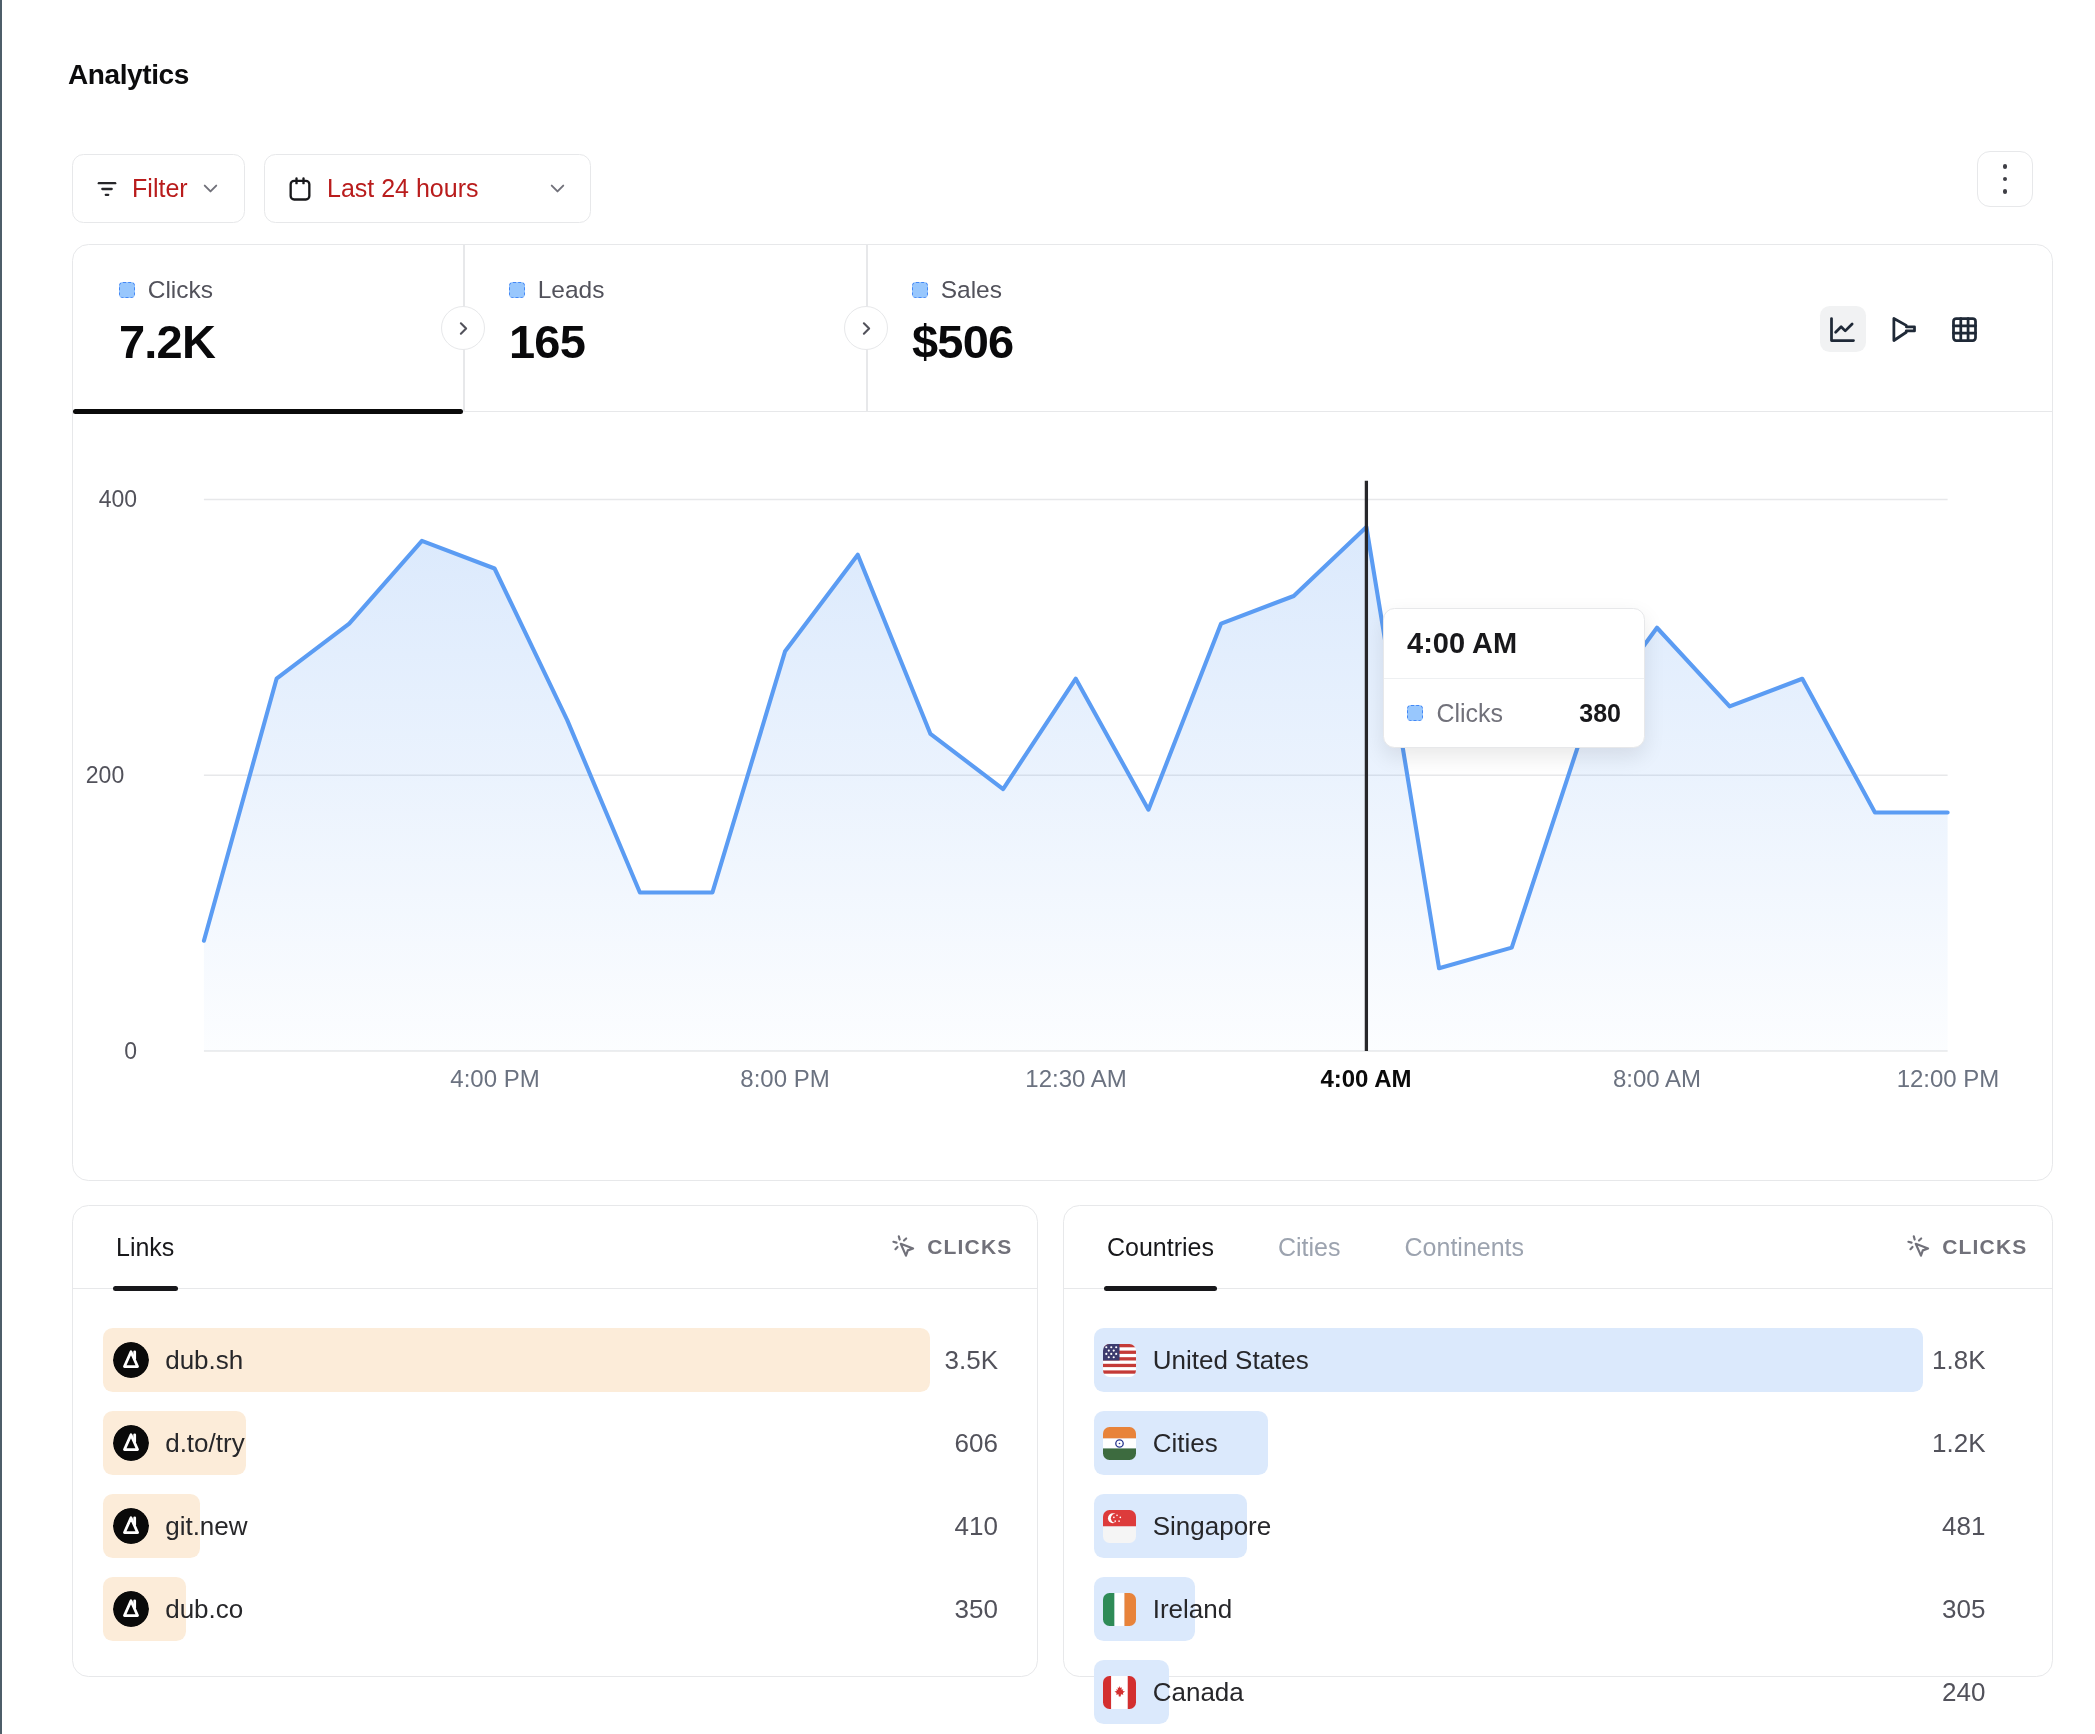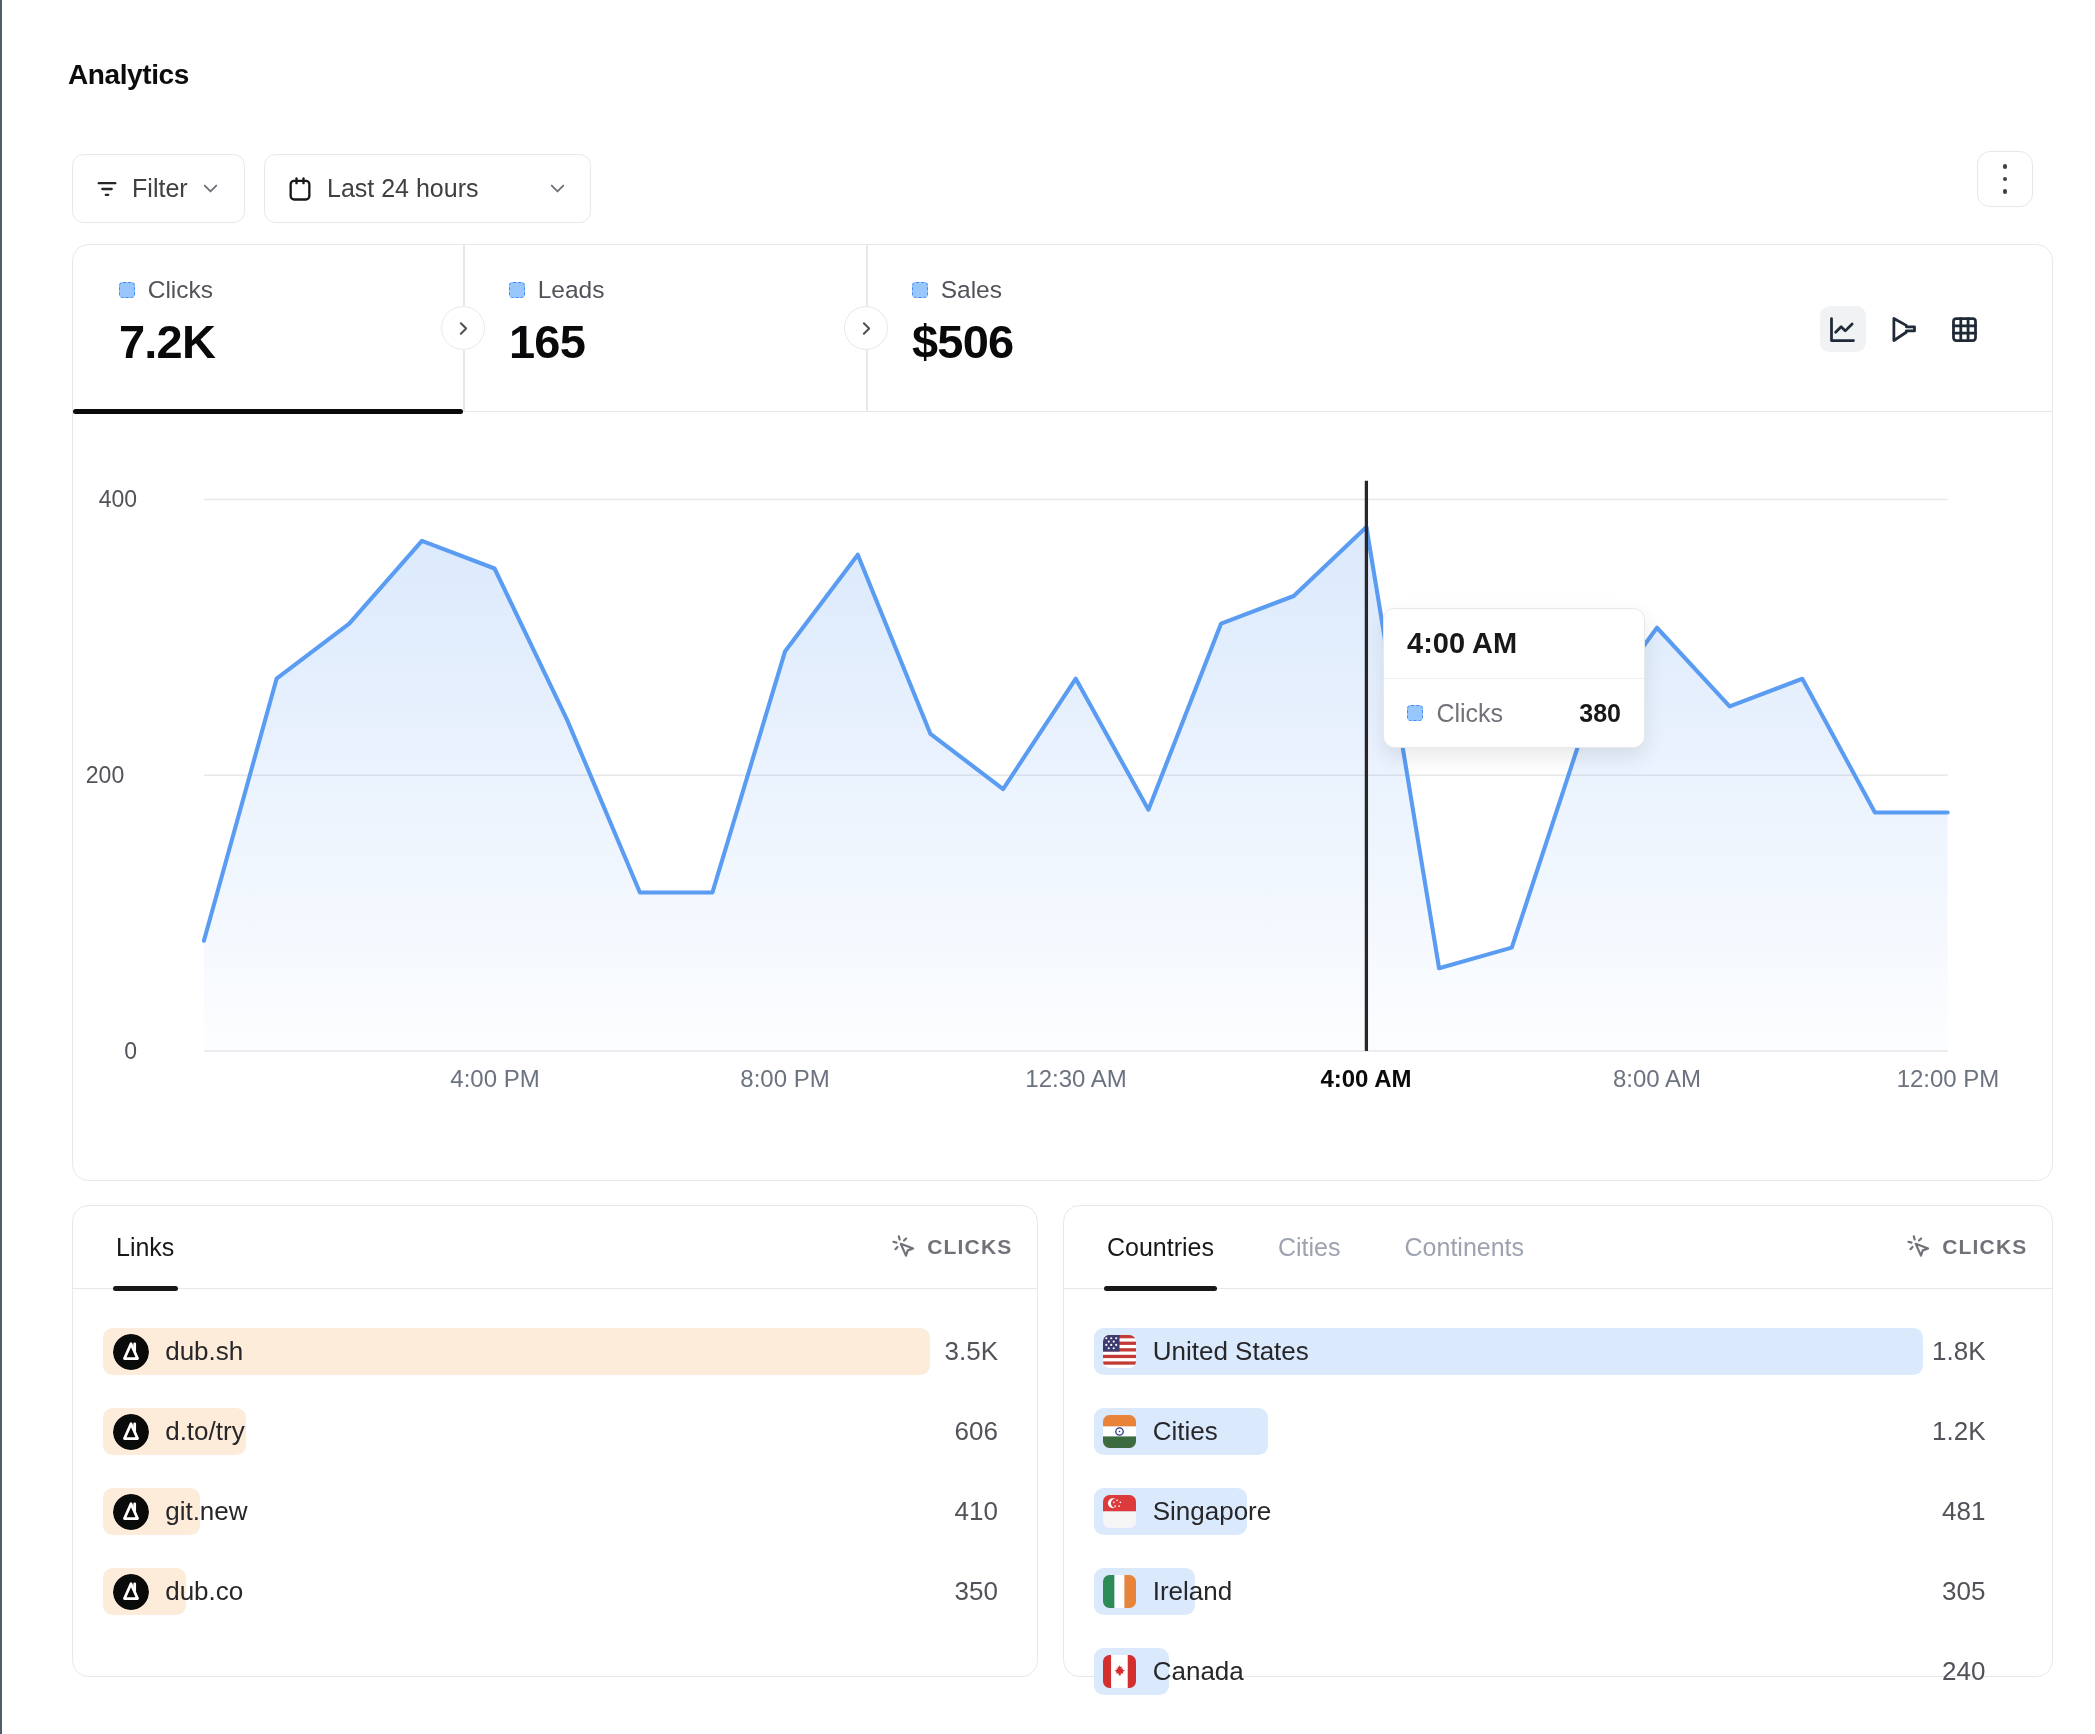--- a/index.html
+++ b/index.html
@@ -19,21 +19,21 @@
   html,body{background:#fff}
   .screen{
     position:relative;width:2096px;height:1735px;background:#fff;overflow:hidden;
     border-left:2.5px solid var(--edge);
     font-family:"Liberation Sans","DejaVu Sans",sans-serif;color:var(--txt);
   }
   .page-title{position:absolute;left:66px;top:59px;font-size:28px;font-weight:700;letter-spacing:-0.4px;color:#0c0c0d}
   
   .btn{
     position:absolute;top:154px;height:69px;background:#fff;border:1.6px solid var(--border);
-    border-radius:11.5px;display:flex;align-items:center;font-size:25px;color:#404040;font-weight:500;
+    border-radius:11.5px;display:flex;align-items:center;font-size:25px;color:#b91c1c;font-weight:500;
   }
   .btn svg{flex:0 0 auto}
   .filter-btn{left:70px;width:173px;padding:0 19.6px;gap:11.5px}
   .date-btn{left:262px;width:327px;padding:0 21px;gap:13px}
   .date-btn .spacer{flex:1}
   .kebab-btn{
     position:absolute;left:1975px;top:151px;width:56px;height:56px;border:1.6px solid var(--border);
     border-radius:13px;background:#fff;display:flex;align-items:center;justify-content:center;
     flex-direction:column;gap:7.4px;
   }
@@ -80,21 +80,21 @@
   
   .list-card{position:absolute;top:1205px;height:472px;border:1.6px solid var(--border);border-radius:16.4px;background:#fff}
   .links-card{left:70px;width:966px}
   .countries-card{left:1061px;width:990px}
   .list-header{position:relative;height:83px;border-bottom:1.6px solid var(--border);display:flex;align-items:center;padding:0 24.5px 0 43px;gap:64px}
   .list-tab{font-size:25px;color:var(--txt-3);font-weight:500;cursor:pointer;position:relative;height:100%;display:flex;align-items:center}
   .list-tab.active{color:#18181b}
   .list-tab.active::after{content:"";position:absolute;left:-3.3px;right:-3.3px;bottom:-2.5px;height:4.9px;background:#18181b;border-radius:2.5px}
   .metric{margin-left:auto;display:flex;align-items:center;gap:9.8px;color:#71717a;font-size:21px;font-weight:600;letter-spacing:1.2px}
   .list-rows{padding-top:39px}
-  .list-row{position:relative;height:47px;margin-bottom:33px;cursor:pointer}
+  .list-row{position:relative;height:64px;margin-bottom:19px;cursor:pointer}
   .links-card .list-row{margin-left:30px;width:911px}
   .countries-card .list-row{margin-left:29.5px;width:908px}
   .row-bar{position:absolute;left:0;top:0;height:100%;border-radius:9.8px}
   .links-card .row-bar{background:var(--links-bar)}
   .countries-card .row-bar{background:var(--countries-bar)}
   .row-content{position:absolute;left:0;top:0;height:100%;display:flex;align-items:center;padding-left:9.8px;gap:16.4px}
   .row-label{font-size:26px;color:#27272a;font-weight:500}
   .row-value{position:absolute;right:16px;top:0;height:100%;display:flex;align-items:center;font-size:26px;color:var(--txt-2)}
   .avatar{width:36px;height:36px;border-radius:50%;overflow:hidden;display:flex}
   .flag{width:33px;height:33px;border-radius:6.5px;overflow:hidden;display:flex}

